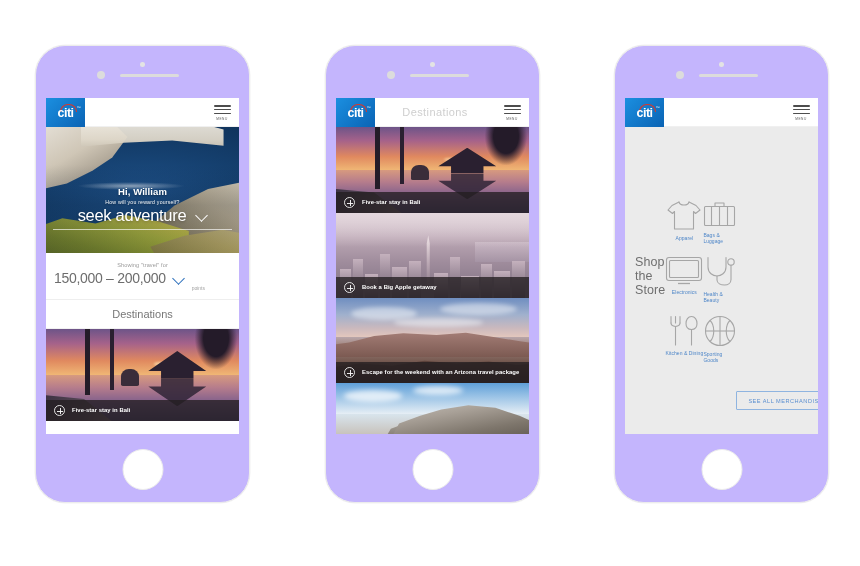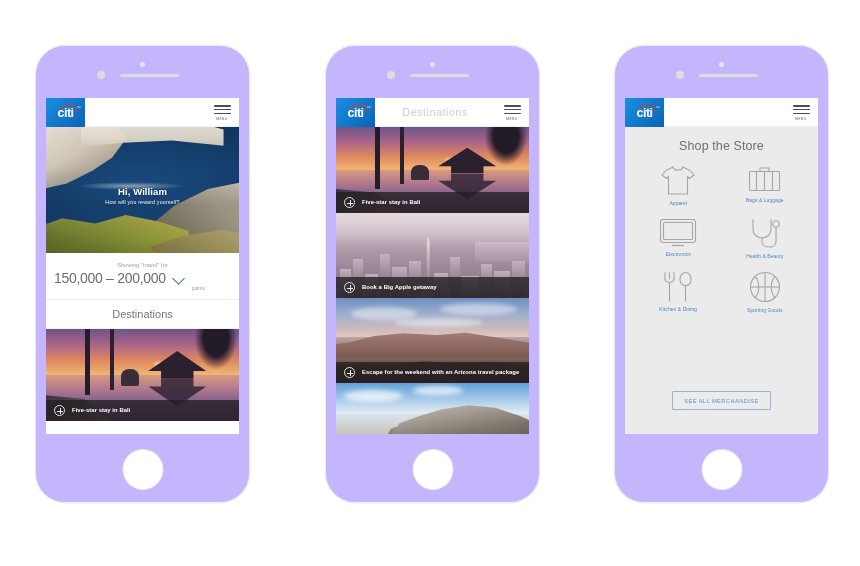--- a/index.html
+++ b/index.html
@@ -348,21 +348,21 @@
     position:absolute; left:24%; bottom:-16%; width:44%; height:54%;
     background:linear-gradient(180deg,#b8b2a8 0%,#8a8278 60%,#67605a 100%);
     clip-path:polygon(0% 100%,10% 48%,30% 26%,54% 18%,76% 34%,92% 62%,100% 100%);
     opacity:.9;
   }
 
   
   .store {
     position:absolute; top:29px; left:0; right:0; bottom:0;
     background:#ebebeb; padding:12px 10px 10px;
-    display:flex; flex-direction:column; align-items:center;
+    display:flex; flex-direction:row; align-items:center;
   }
   .store-title {
     font-size:12.5px; color:#6f6f6f; font-weight:300; letter-spacing:0.1px;
     margin-bottom:12px;
   }
   .store-grid {
     width:100%; display:grid; grid-template-columns:1fr 1fr;
     row-gap:12px; justify-items:center;
   }
   .store-cell {
@@ -417,20 +417,24 @@
           <div class="cliff-top"></div>
           <div class="cliff-right"></div>
           <div class="foam"></div>
           <div class="scrub-bottom"></div>
           <div class="scrub-right"></div>
         </div>
         <div class="hero-scrim"></div>
         <div class="hero-text">
           <div class="hero-greet">Hi, William</div>
           <div class="hero-sub">How will you reward yourself?</div>
+        </div>
+        <div class="hero-select">
+          <span class="label">seek adventure</span>
+          <span class="chev"></span>
         </div>
       </div>
 
       <div class="points-block">
         <div class="points-showing">Showing "travel" for</div>
         <div class="points-row">
           <span class="points-range">150,000 – 200,000</span>
           <span class="chev blue"></span>
         </div>
         <div class="points-unit">points</div>

